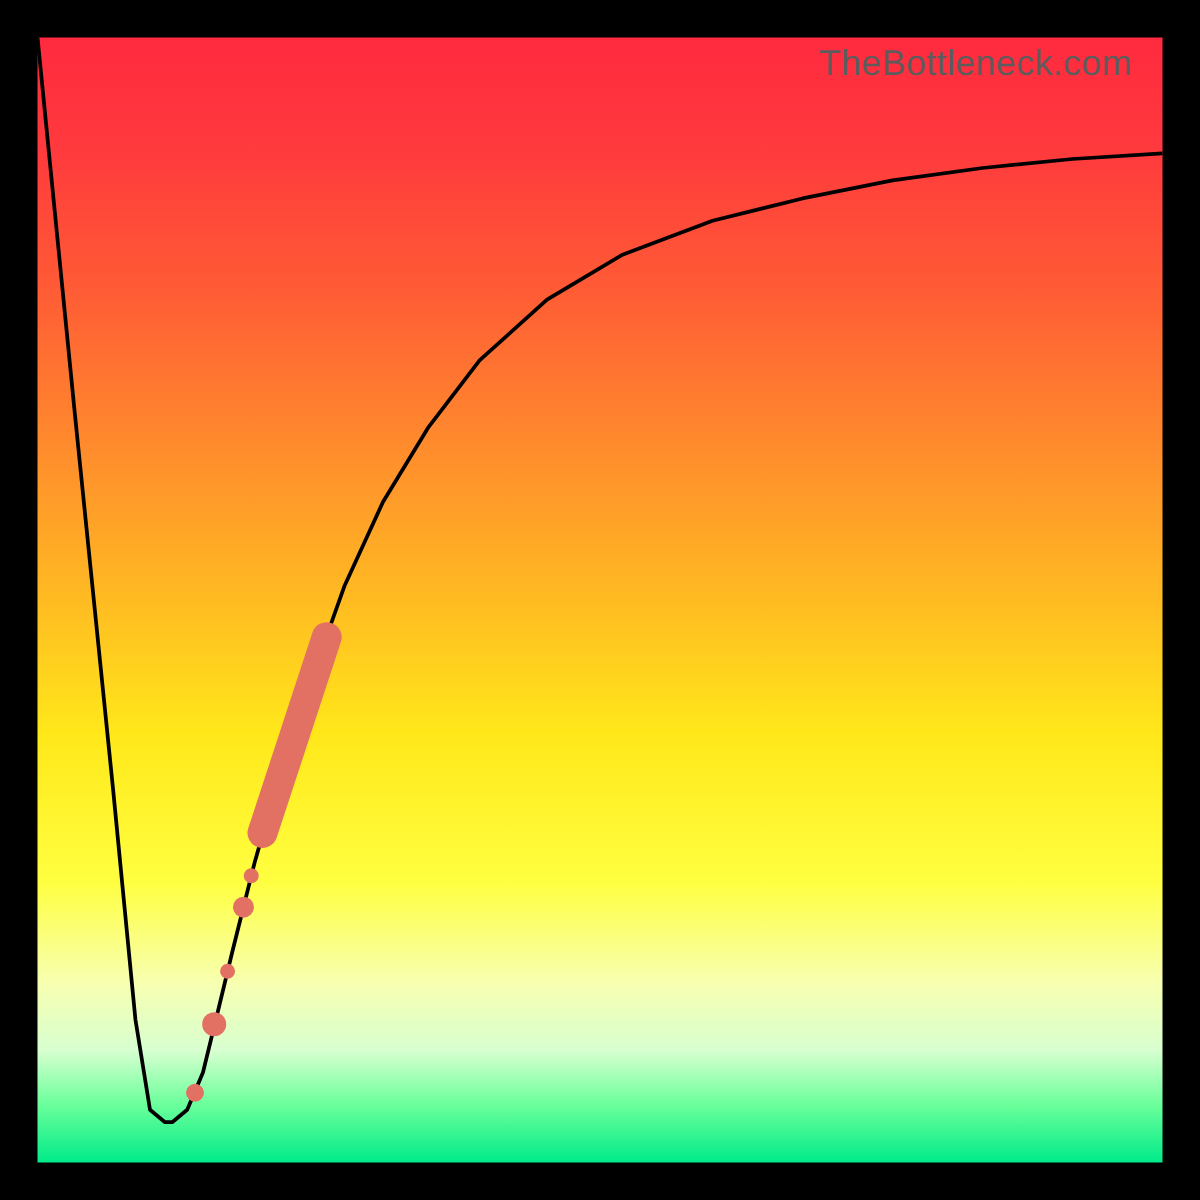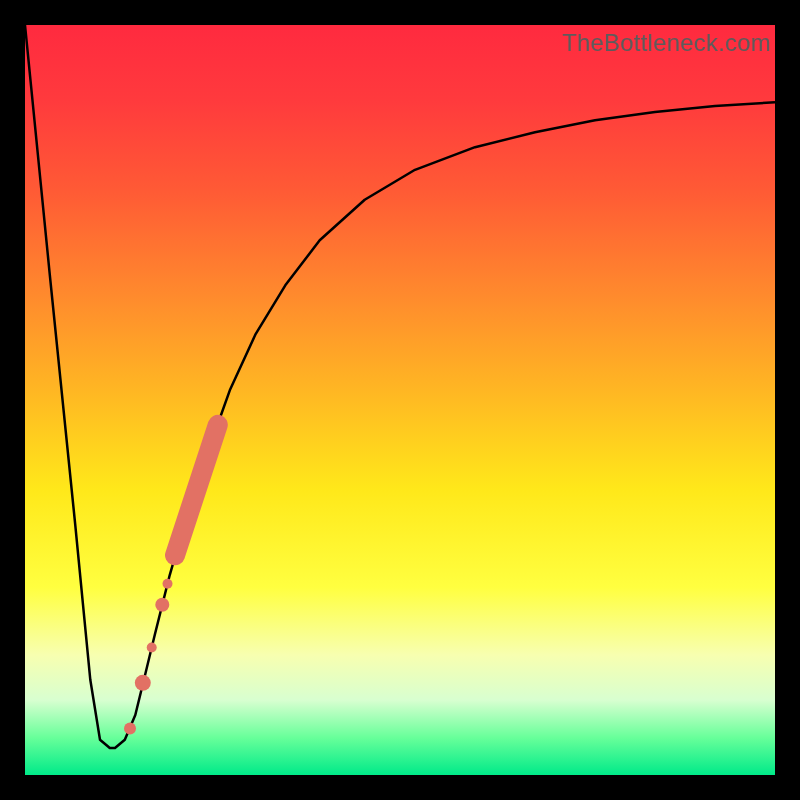--- a/index.html
+++ b/index.html
@@ -34,21 +34,21 @@
       #ffff40 75%,
       #f7ffb0 84%,
       #d8ffd0 90%,
       #68ff9a 95%,
       #00ea89 100%
     );
   }
   .watermark {
     position: absolute;
     top: 4px;
-    right: 4px;
+    right: 20px;
     color: #5c5c5c;
     font-size: 24px;
     font-weight: 400;
     letter-spacing: 0.2px;
     user-select: none;
   }
   svg.curves {
     position: absolute;
     left: 0;
     top: 0;

